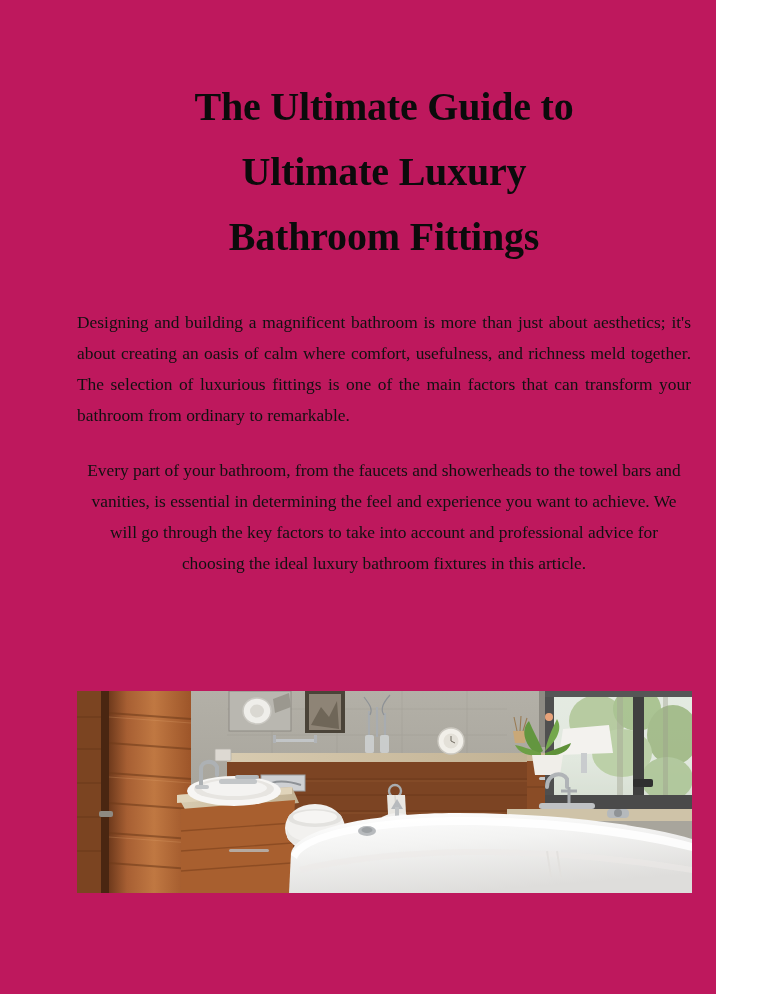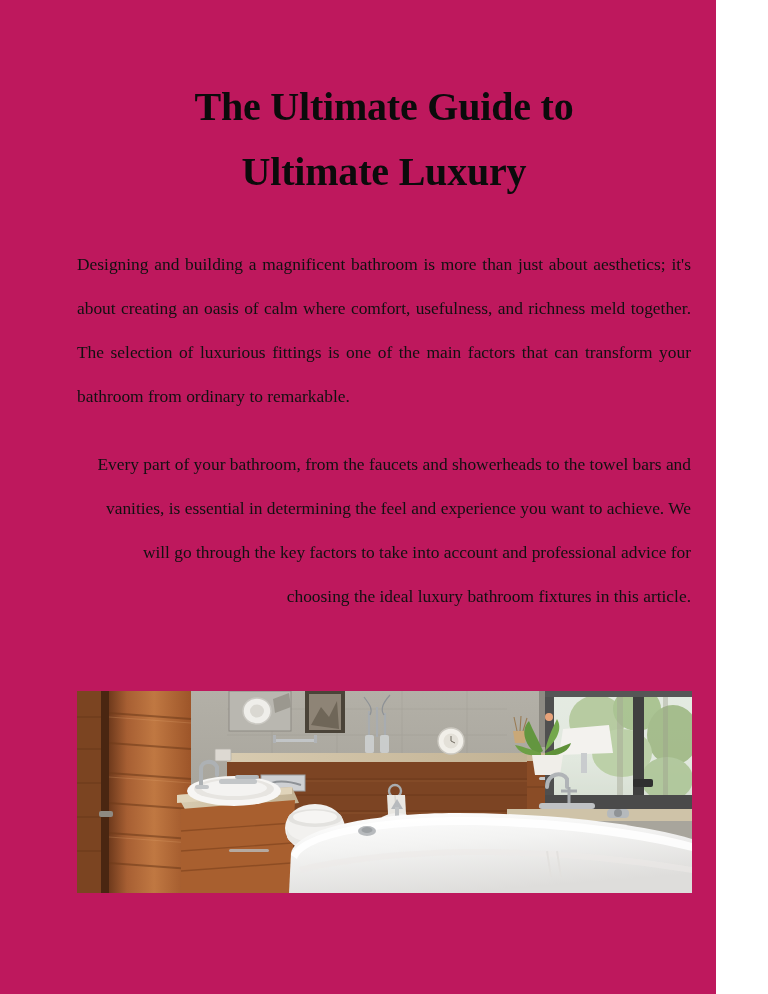--- a/index.html
+++ b/index.html
@@ -38,27 +38,27 @@
     white-space: nowrap;
   }
   .body-block {
     margin-top: 38px;
   }
   p.para {
     margin: 0 0 24px 0;
     text-align: justify;
     text-justify: inter-word;
     font-size: 17.4px;
-    line-height: 44px;
+    line-height: 31px;
     color: #111111;
     hyphens: none;
   }
   p.para:last-child {
     margin-bottom: 8px;
-    text-align: right;
+    text-align: center;
   }
   .figure {
     position: absolute;
     left: 77px;
     top: 691px;
     width: 615px;
     height: 202px;
     overflow: hidden;
     line-height: 0;
   }
@@ -71,20 +71,21 @@
 </head>
 <body>
 
 <div class="page">
 
   <div class="content">
 
     <h1 class="doc-title">
       <span class="tline">The Ultimate Guide to</span>
       <span class="tline">Ultimate Luxury</span>
+      <span class="tline">Bathroom Fittings</span>
     </h1>
 
     <div class="body-block">
       <p class="para">Designing and building a magnificent bathroom is more than just about aesthetics; it's about creating an oasis of calm where comfort, usefulness, and richness meld together. The selection of luxurious fittings is one of the main factors that can transform your bathroom from ordinary to remarkable.</p>
       <p class="para">Every part of your bathroom, from the faucets and showerheads to the towel bars and vanities, is essential in determining the feel and experience you want to achieve. We will go through the key factors to take into account and professional advice for choosing the ideal luxury bathroom fixtures in this article.</p>
     </div>
 
   </div>
 
   <div class="figure">

